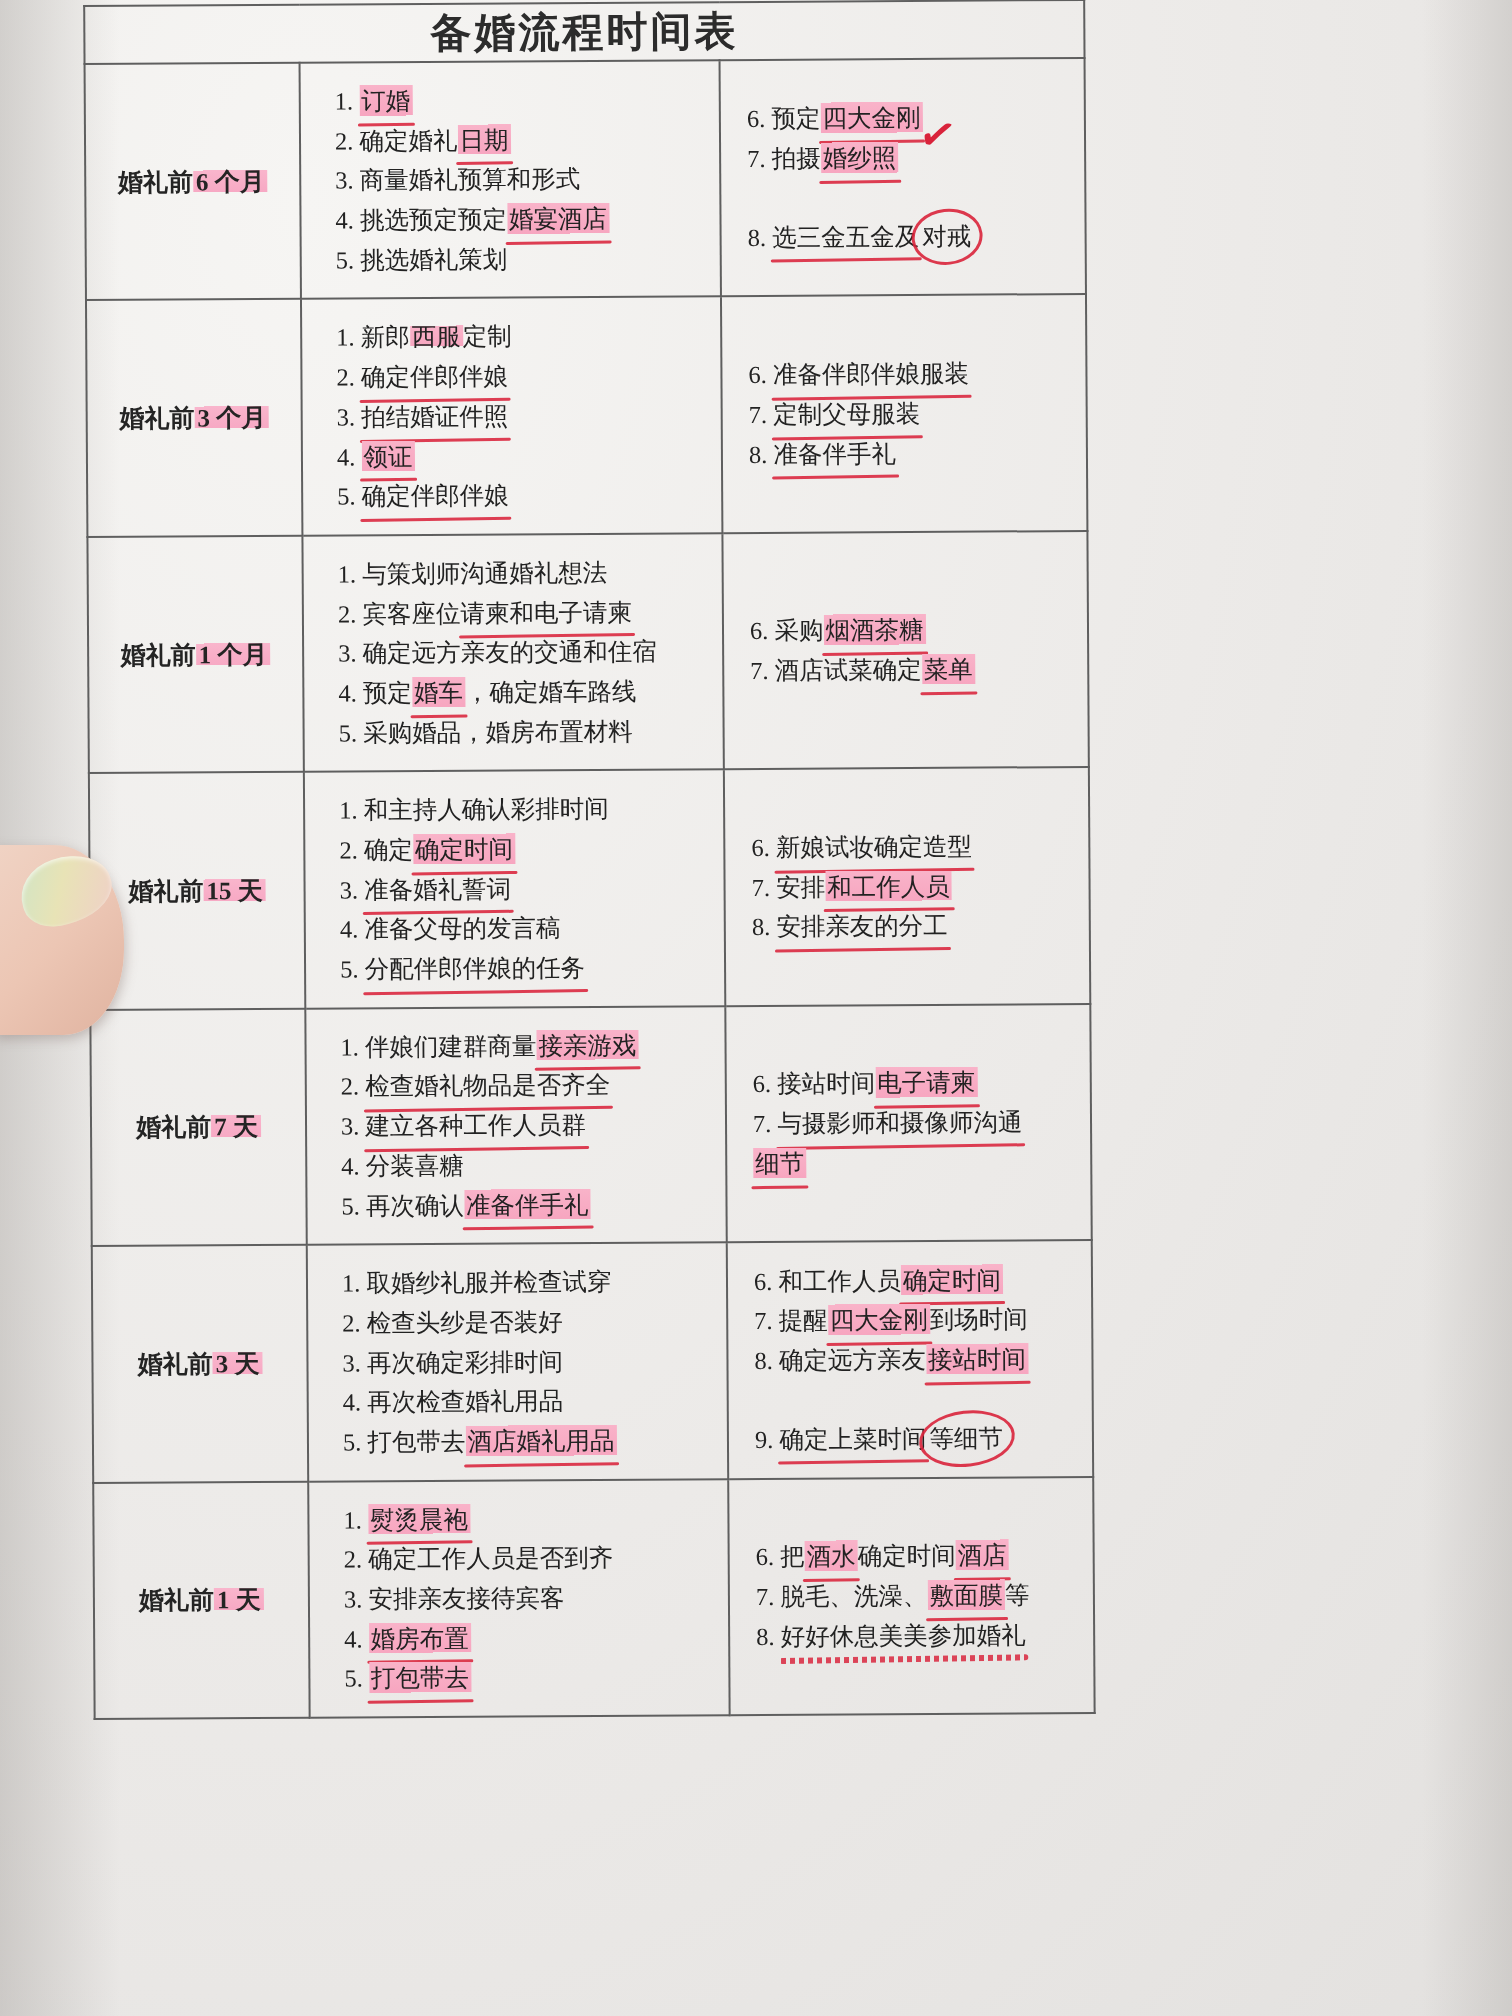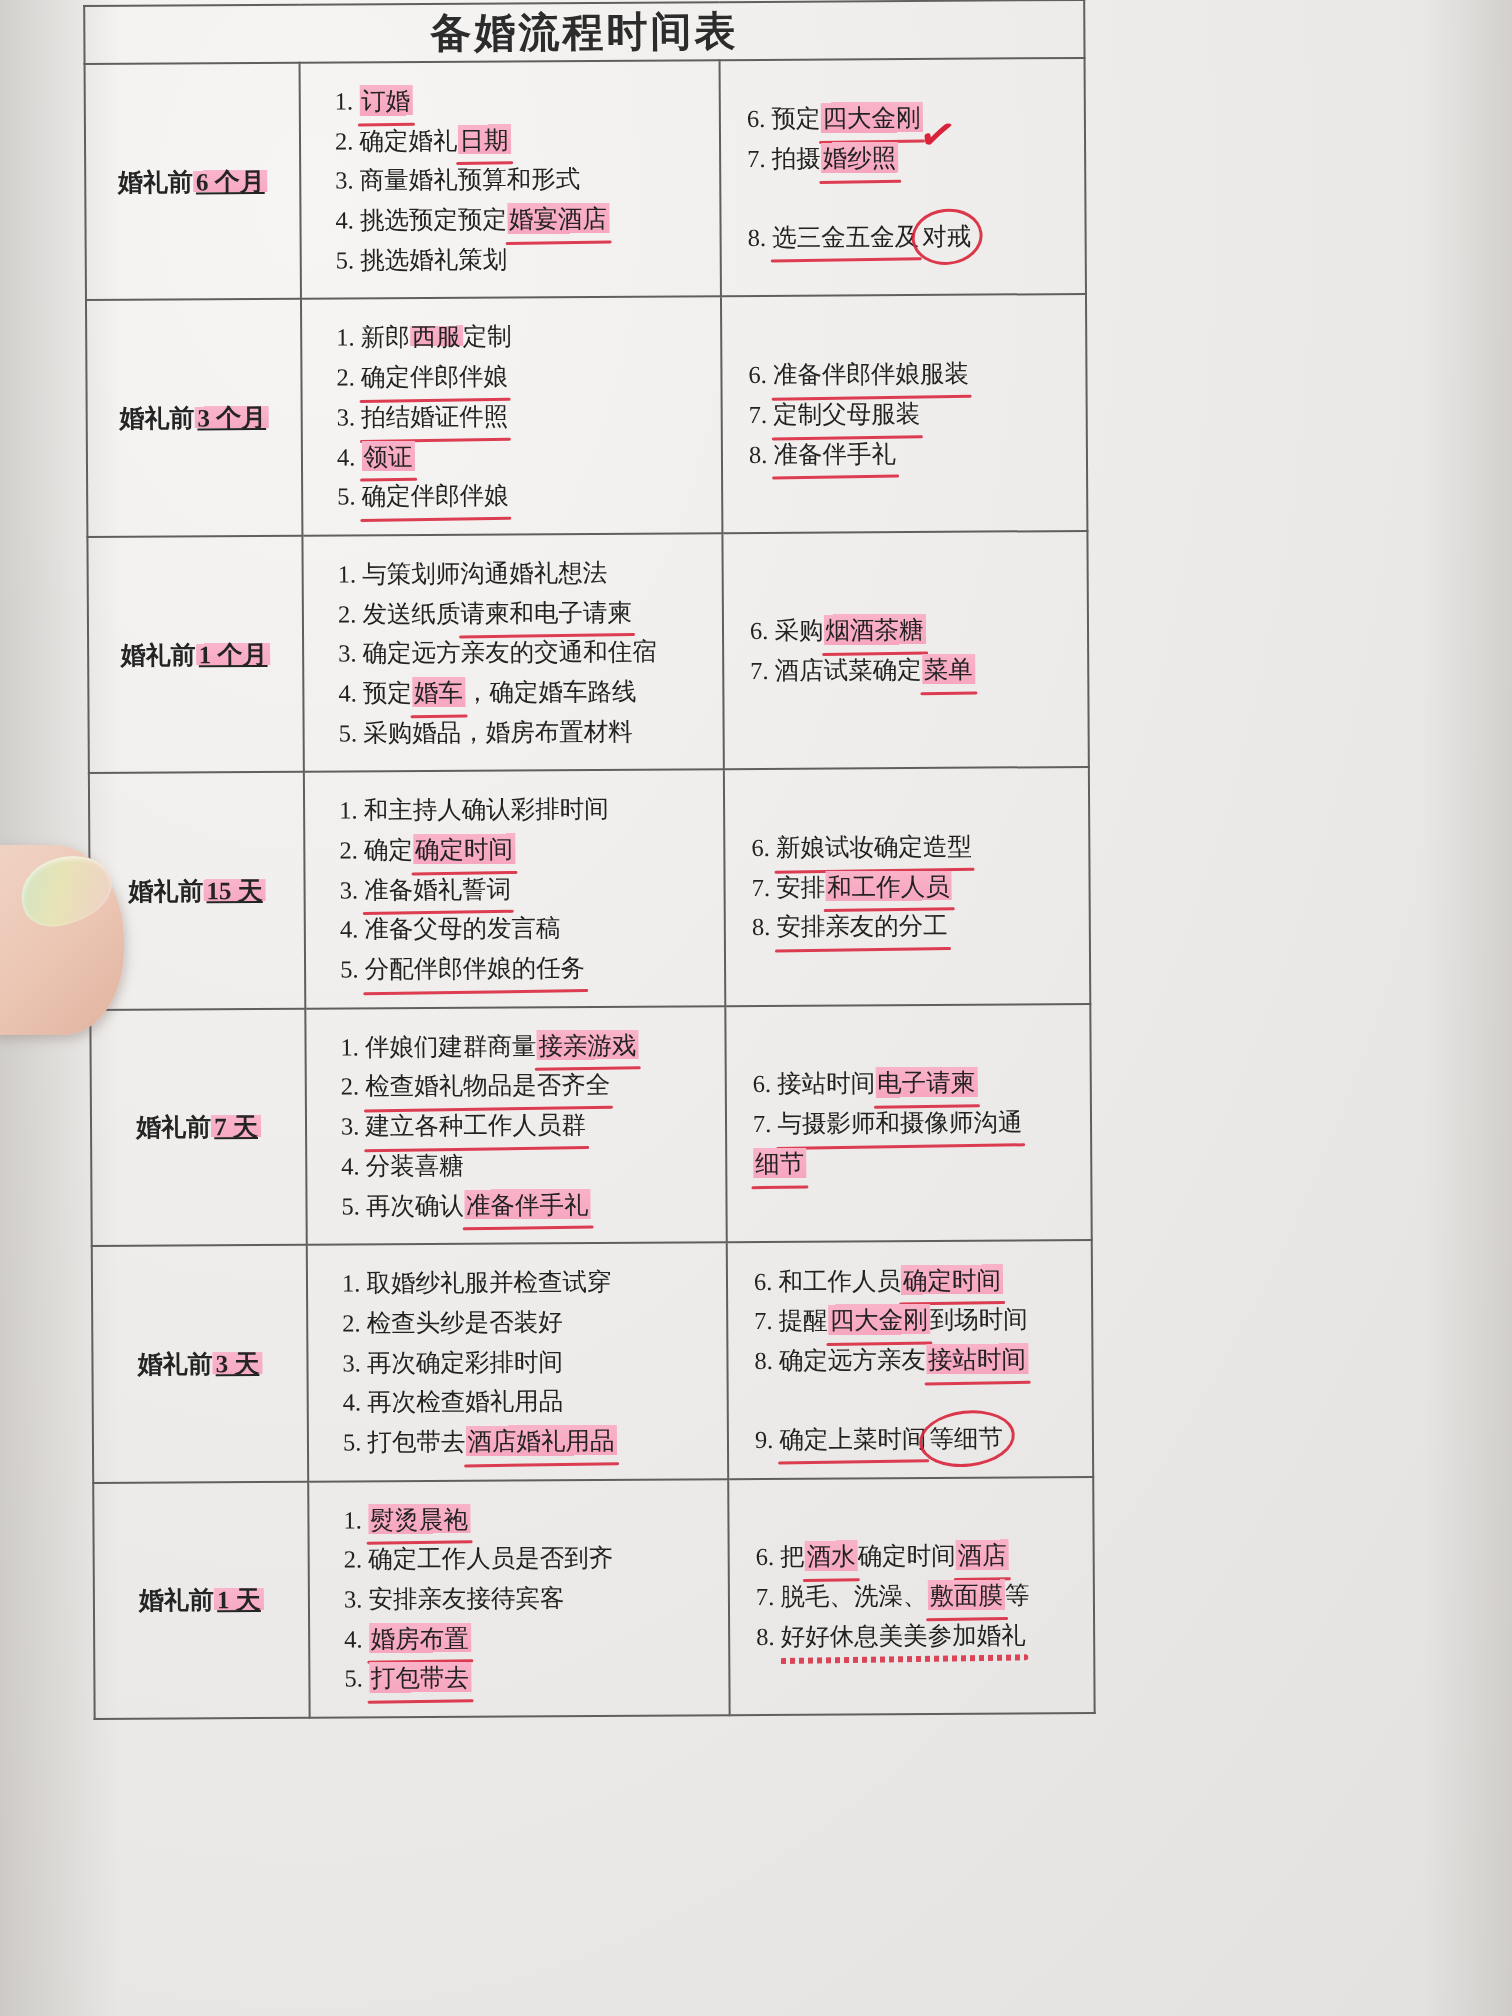--- a/index.html
+++ b/index.html
@@ -76,21 +76,20 @@
     font-size: 25px;
     color: #242424;
     font-family: "Liberation Serif", serif;
     font-weight: 700;
   }
   .phase-label { display: inline-block; white-space: nowrap; }
   .phase-label .hl {
     background: linear-gradient(transparent 8%, #f9b5cc 8%, #f7a9c4 88%, transparent 88%);
     padding: 0 3px;
     border-radius: 2px;
-    text-decoration: underline;
   }
 
   ol.tasks {
     list-style: none;
     margin: 0;
     padding: 18px 10px 18px 34px;
   }
   ol.tasks.right { padding-left: 26px; }
   ol.tasks li {
     font-size: 24.5px;
@@ -258,21 +257,21 @@
 
       <tr>
         <td class="phase-cell">
           <span class="phase-label">
             <span>婚礼前</span><span class="hl">1 个月</span>
           </span>
         </td>
         <td>
           <ol class="tasks">
             <li><span class="num">1.</span> <span>与策划师沟通婚礼想法</span></li>
-            <li><span class="num">2.</span> <span>发送纸质</span><span class="ul">请柬和电子请柬</span></li>
+            <li><span class="num">2.</span> <span>宾客座位</span><span class="ul">请柬和电子请柬</span></li>
             <li><span class="num">3.</span> <span>确定远方亲友的交通和住宿</span></li>
             <li><span class="num">4.</span> <span>预定</span><span class="hl ul">婚车</span><span>，确定婚车路线</span></li>
             <li><span class="num">5.</span> <span>采购婚品，婚房布置材料</span></li>
           </ol>
         </td>
         <td>
           <ol class="tasks right">
             <li><span class="num">6.</span> <span>采购</span><span class="hl ul">烟酒茶糖</span></li>
             <li><span class="num">7.</span> <span>酒店试菜确定</span><span class="hl ul">菜单</span></li>
           </ol>

